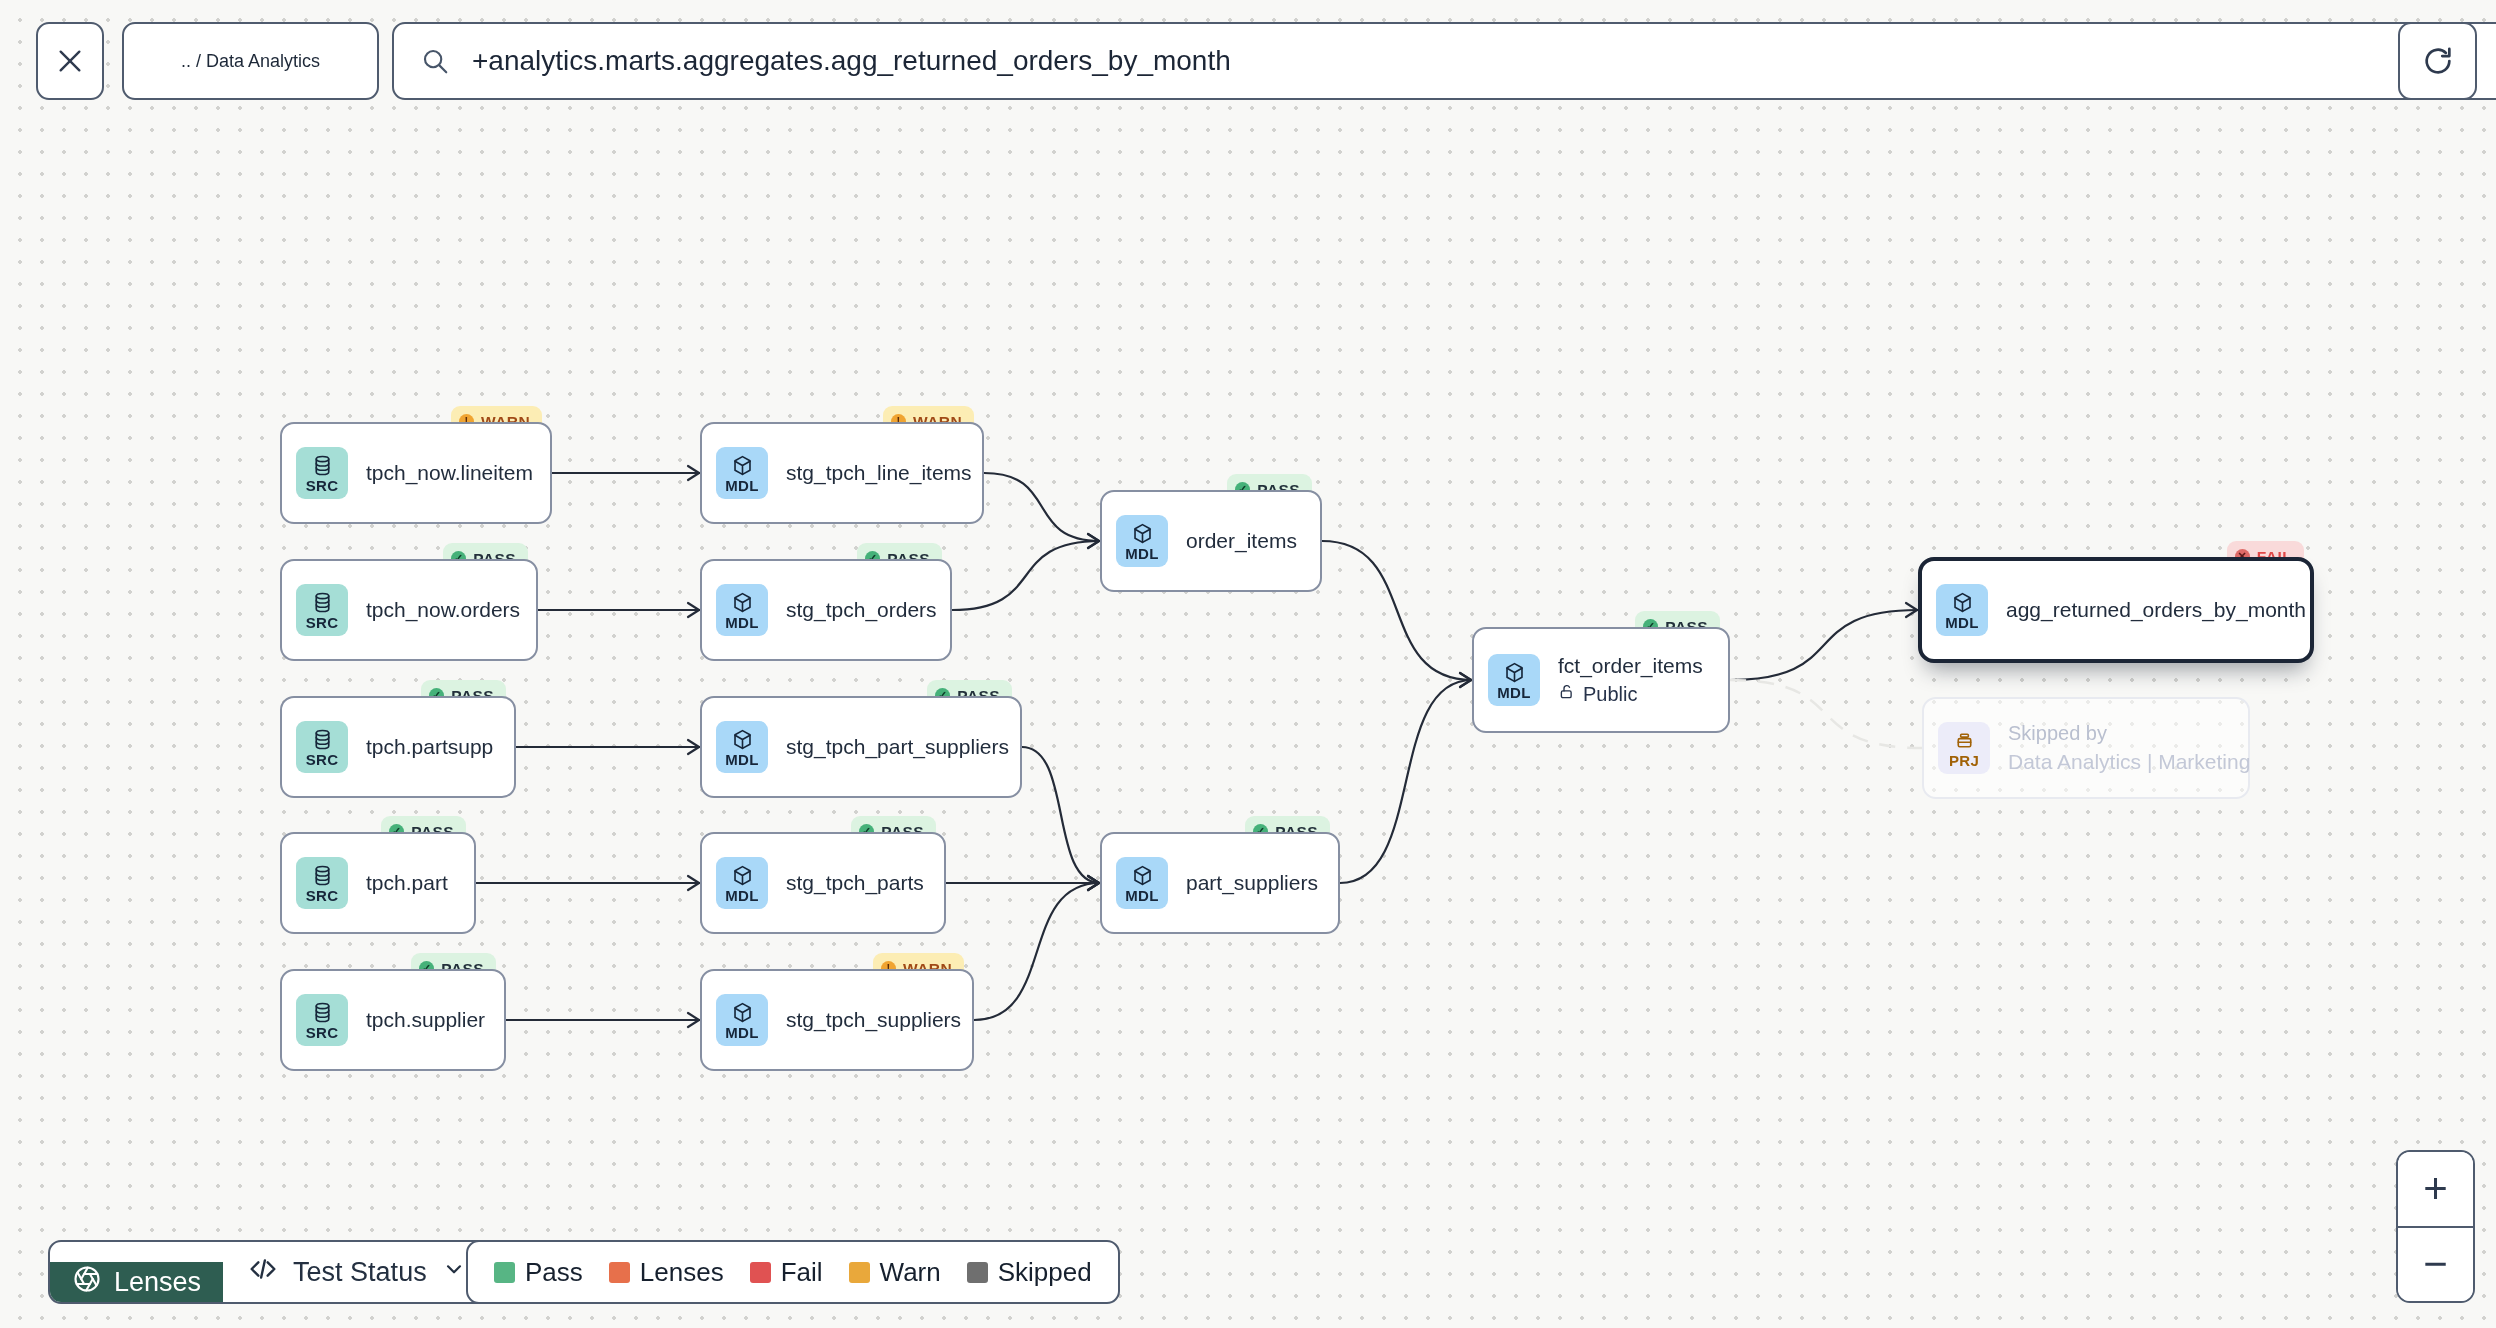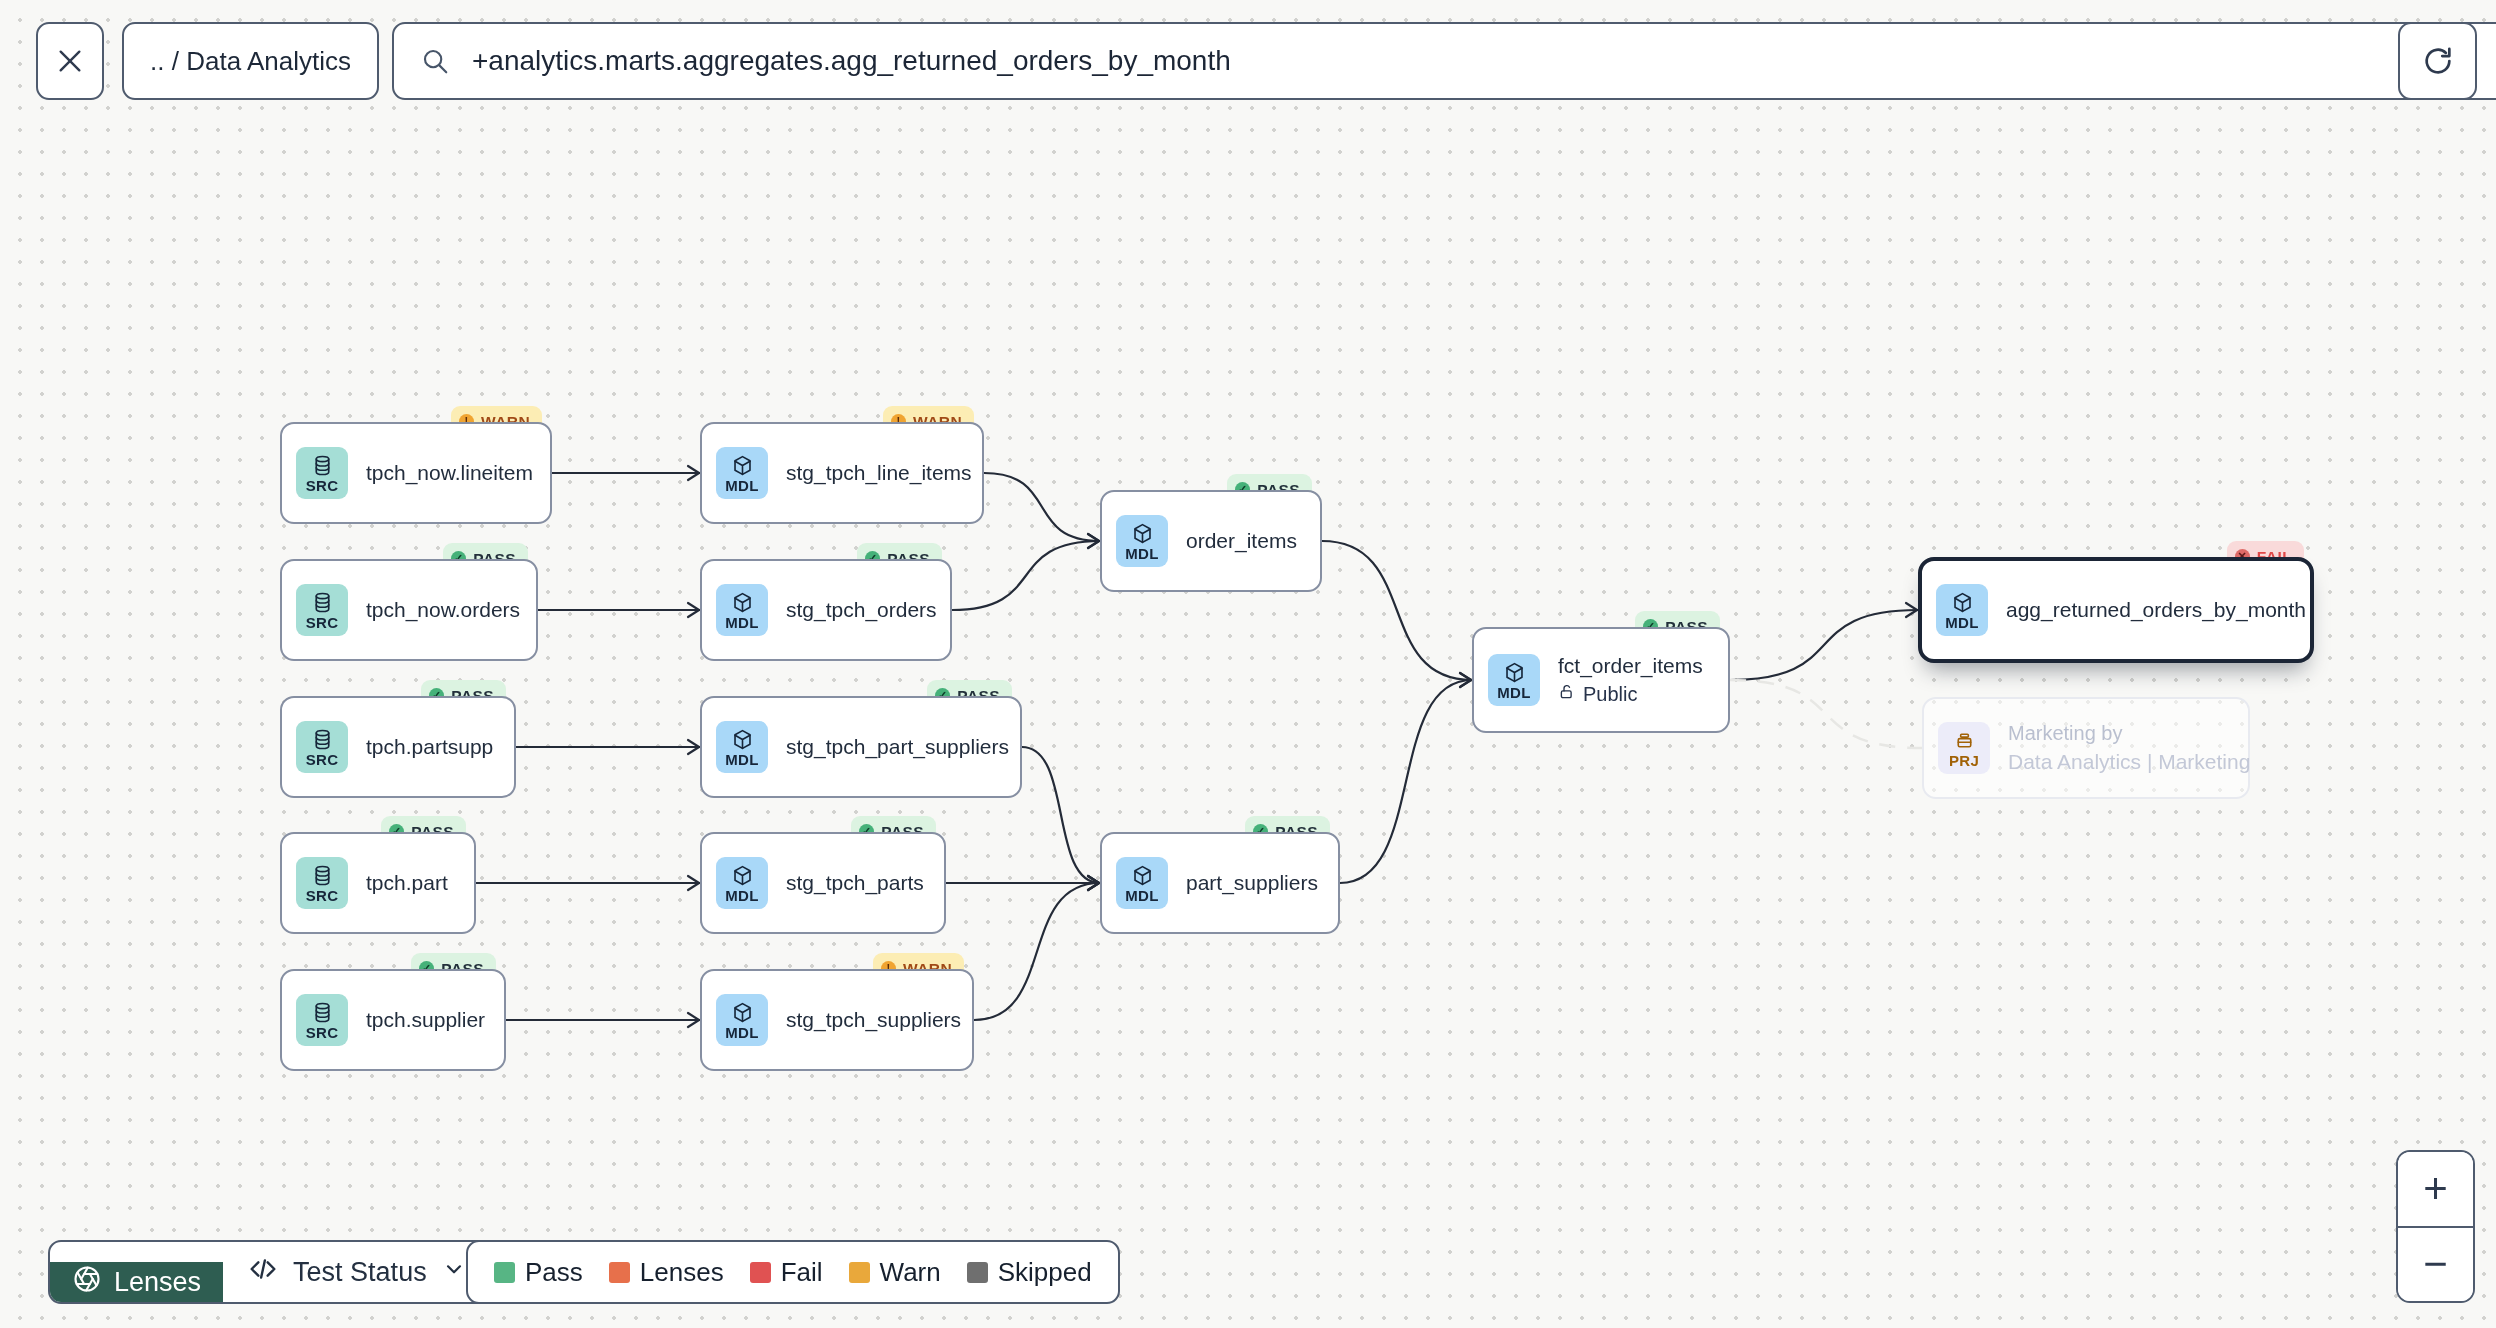--- a/index.html
+++ b/index.html
@@ -48,21 +48,21 @@
   .badge .dot{width:15px;height:15px;border-radius:50%;display:flex;align-items:center;justify-content:center;
     font-size:11px;font-weight:700;line-height:1;}
 
   
   .tb-btn{
     position:absolute;top:22px;height:78px;background:#fff;border:2px solid #4f5b6e;border-radius:13px;
     display:flex;align-items:center;justify-content:center;box-sizing:border-box;cursor:pointer;
     font-family:"Liberation Sans",sans-serif;
   }
   .tb-btn svg{display:block;}
-  #crumb{left:122px;width:257px;font-size:26px;color:#1d2838;}
+  #crumb{left:122px;width:257px;font-size:18px;color:#1d2838;}
   #closeBtn{left:36px;width:68px;}
   #refreshBtn{left:2398px;width:79px;}
   .tb-search{
     position:absolute;top:22px;left:392px;width:2170px;height:78px;background:#fff;
     border:2px solid #4f5b6e;border-radius:13px;box-sizing:border-box;
     display:flex;align-items:center;padding:0 26px;gap:20px;
   }
   .tb-search input{
     flex:1;border:none;outline:none;font-size:28px;color:#1c2636;background:transparent;
     font-family:"Liberation Sans",sans-serif;
@@ -312,21 +312,21 @@
     <div class="node ghost" style="left: 1922px; top: 697px; width: 328px; height: 102px;">
       <div class="tile" style="background: rgb(233, 234, 248);">
         <svg viewBox="0 0 24 24" fill="none" stroke="currentColor" stroke-width="1.7" stroke-linejoin="round" stroke-linecap="round">
           <rect x="5.5" y="10" width="13" height="8.5" rx="1.5"></rect>
           <rect x="8" y="5.5" width="8" height="3" rx="1"></rect>
           <line x1="5.5" y1="13.8" x2="18.5" y2="13.8"></line>
         </svg>
         <span class="tlabel">PRJ</span>
       </div>
       <div class="labels">
-        <span class="nlabel">Marketing by</span>
+        <span class="nlabel">Skipped by</span>
         <span class="sub">
           <span>Data Analytics | Marketing</span>
         </span>
       </div>
     </div>
     <div class="node" style="left: 280px; top: 832px; width: 196px; height: 102px;">
       <div class="tile" style="background: rgb(165, 222, 214);">
         <svg viewBox="0 0 24 24" fill="none" stroke="currentColor" stroke-width="1.7" stroke-linejoin="round" stroke-linecap="round">
           <ellipse cx="12" cy="5.3" rx="6.5" ry="2.7"></ellipse>
           <path d="M5.5 5.3v13.4c0 1.5 2.9 2.7 6.5 2.7s6.5-1.2 6.5-2.7V5.3"></path>

